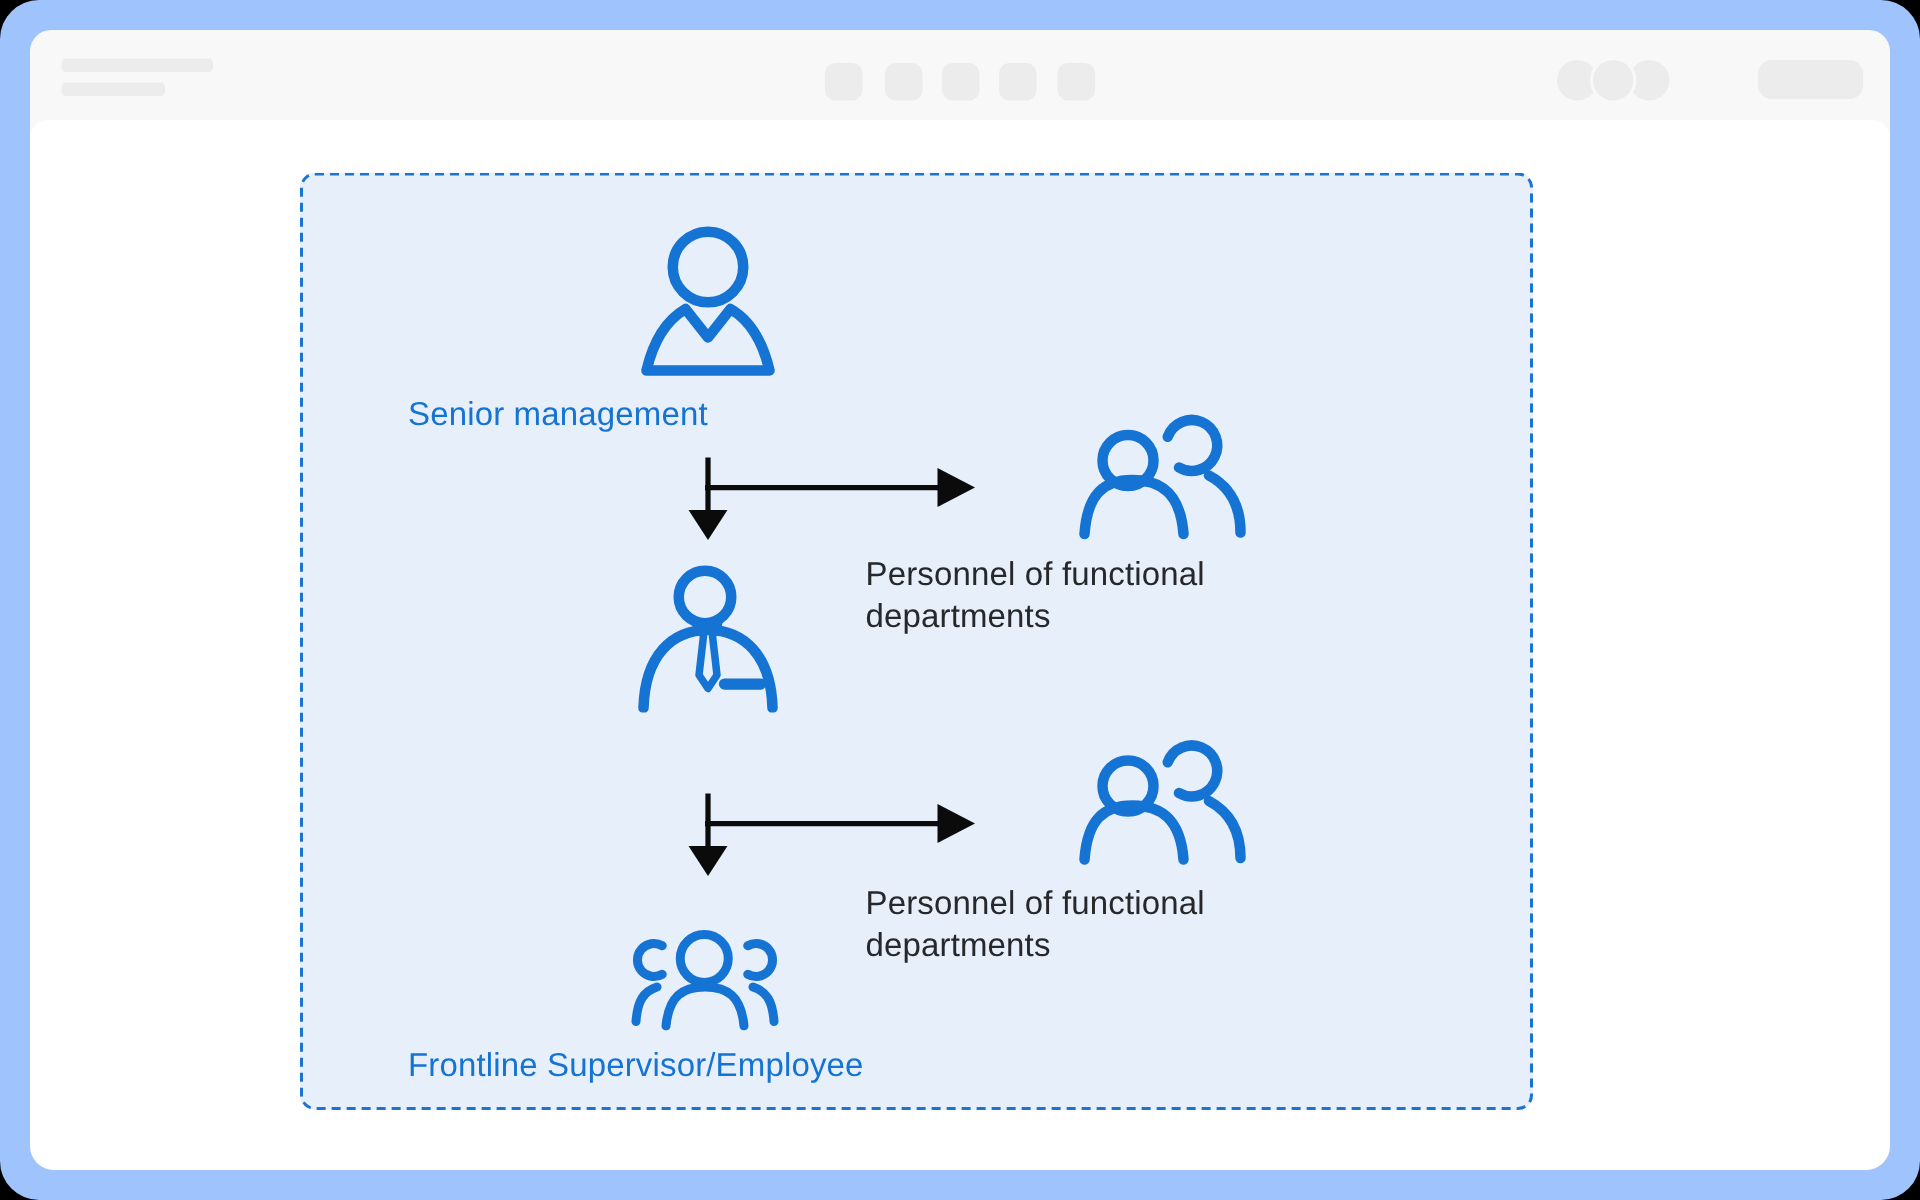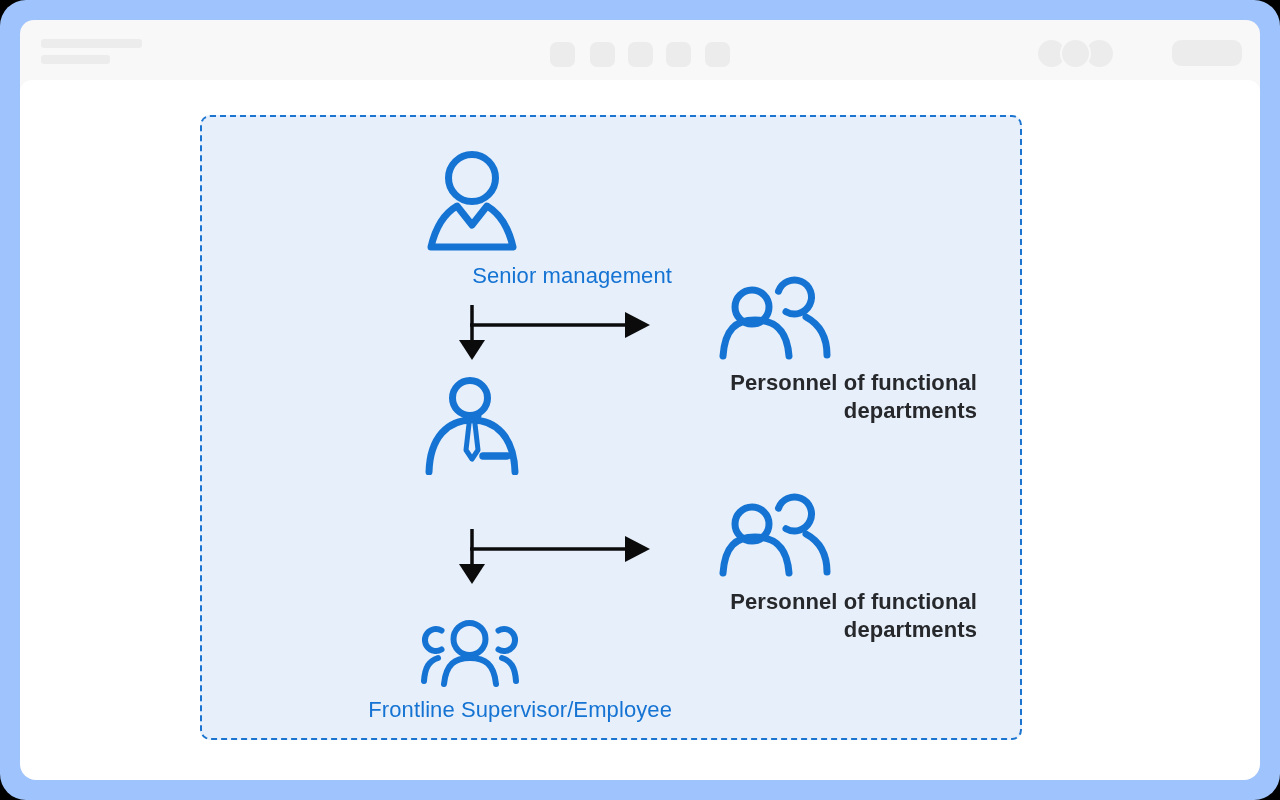--- a/index.html
+++ b/index.html
@@ -36,23 +36,23 @@
   .icon svg{display:block;width:100%;height:100%;}
   .icon-senior{left:223px;top:32px;width:94px;height:102px;}
   .icon-personnel-top{left:517px;top:157px;width:113px;height:88px;}
   .icon-manager{left:223px;top:258px;width:94px;height:100px;}
   .icon-personnel-bottom{left:517px;top:374px;width:113px;height:88px;}
   .icon-frontline{left:218px;top:498px;width:100px;height:72px;}
   .arrow{position:absolute;width:200px;height:82px;color:var(--arrow-black);line-height:0;}
   .arrow svg{display:block;width:100%;height:100%;}
   .arrow-1{left:250px;top:185px;}
   .arrow-2{left:250px;top:409px;}
-  .label{position:absolute;width:400px;text-align:right;font-size:22px;line-height:28px;
+  .label{position:absolute;width:400px;text-align:left;font-size:22px;line-height:28px;
     color:var(--accent-blue);letter-spacing:.1px;}
-  .label.dark{color:var(--dark-text);font-weight:bold;}
+  .label.dark{color:var(--dark-text);}
   .label-senior{left:70px;top:145px;}
   .label-personnel-top{left:375px;top:252px;}
   .label-manager{left:70px;top:366px;font-size:27px;line-height:32px;}
   .label-personnel-bottom{left:375px;top:471px;}
   .label-frontline{left:70px;top:579px;}
 </style>
 </head>
 <body>
 
 <div class="screen">

